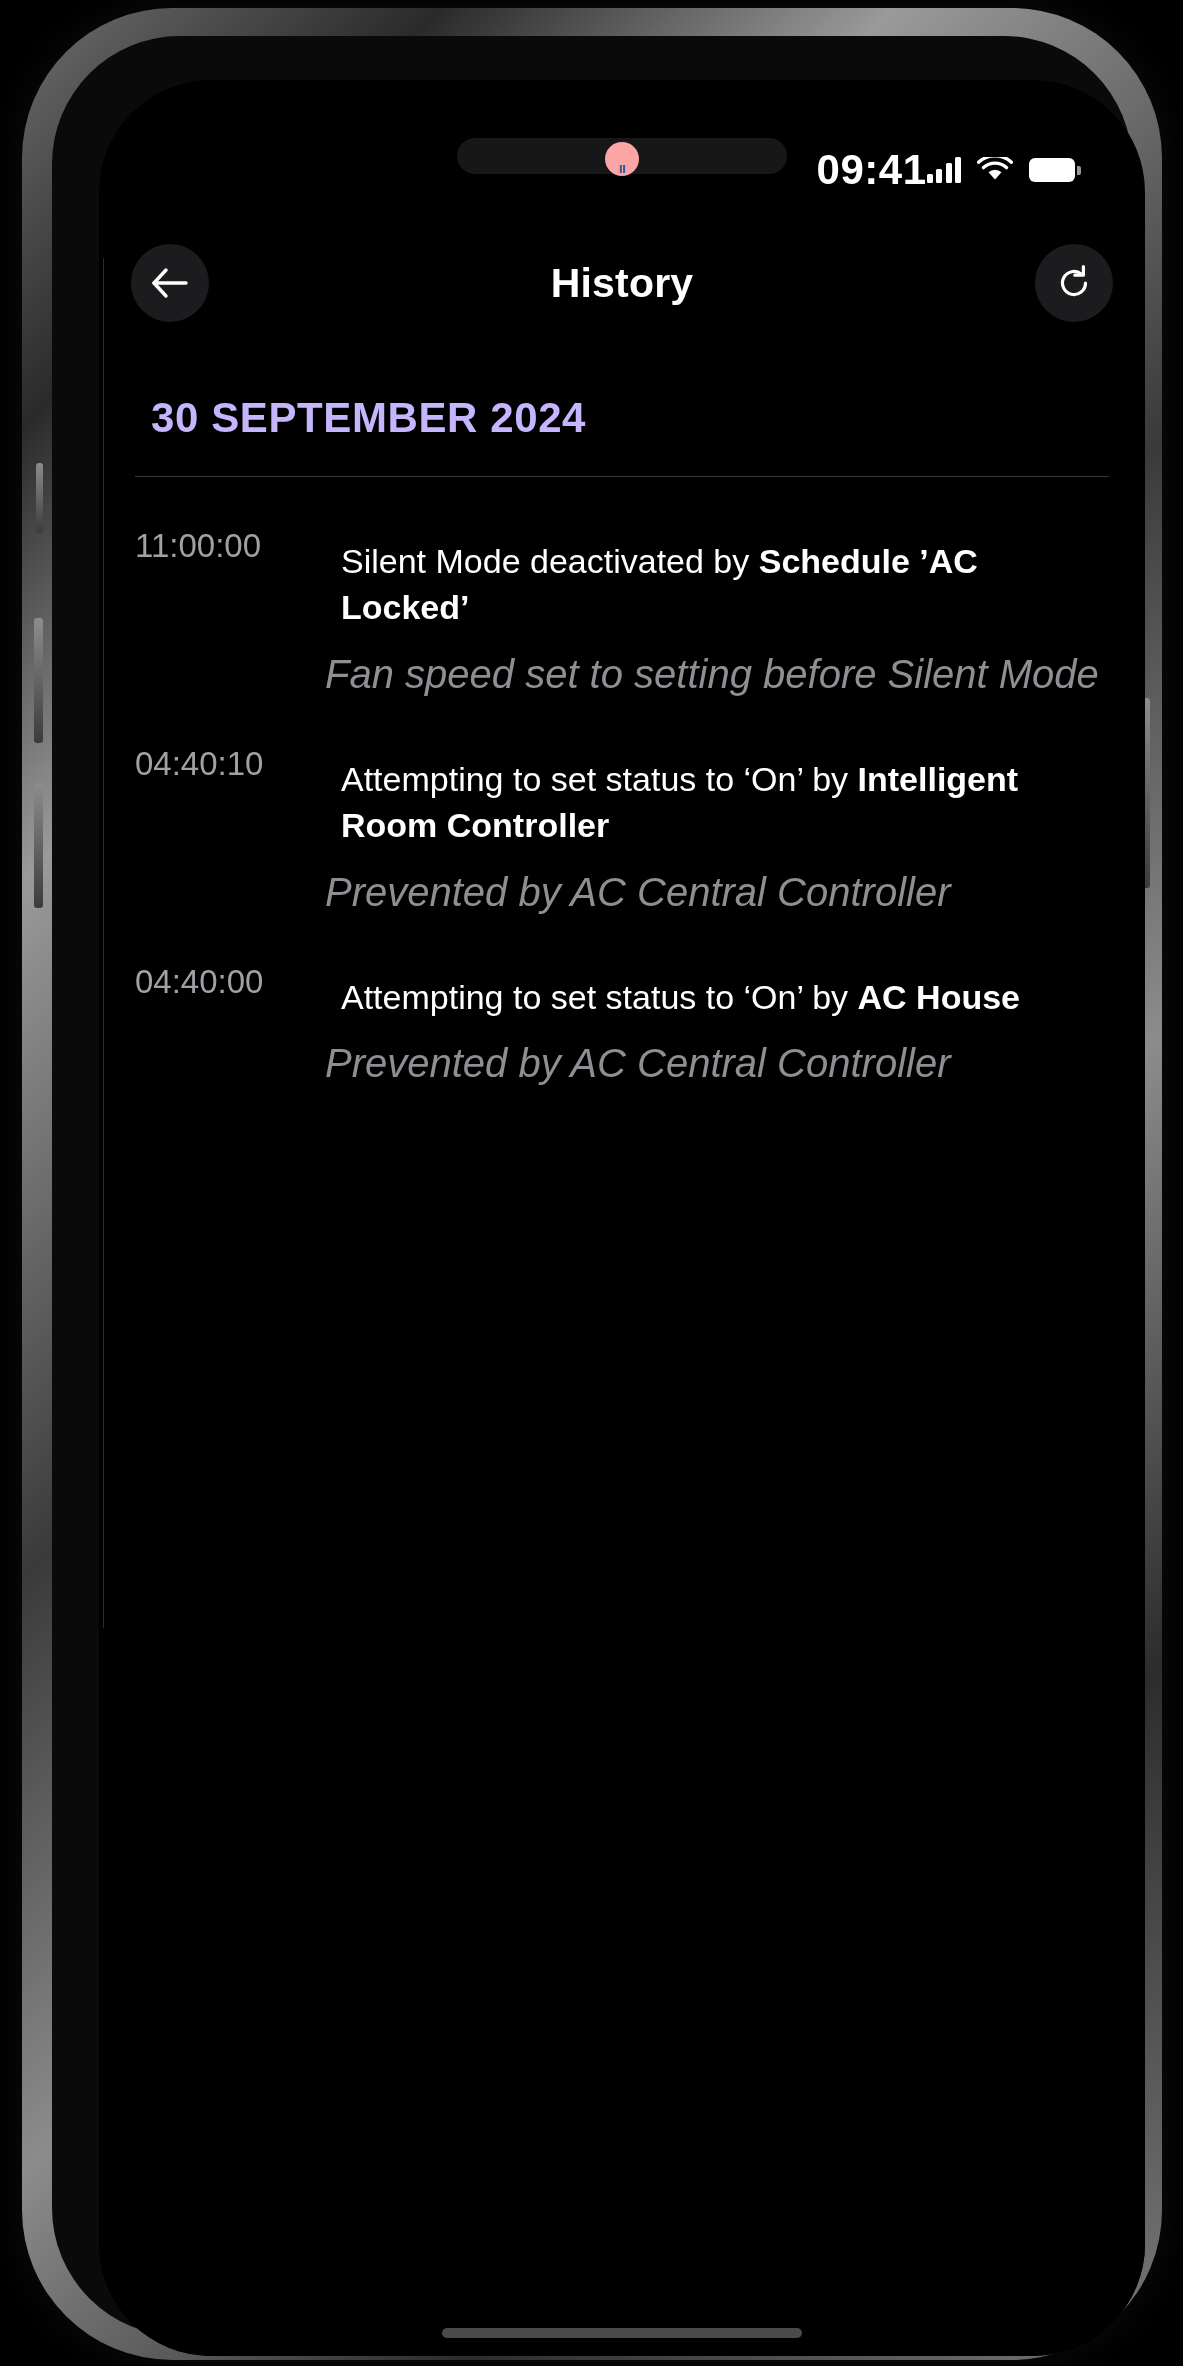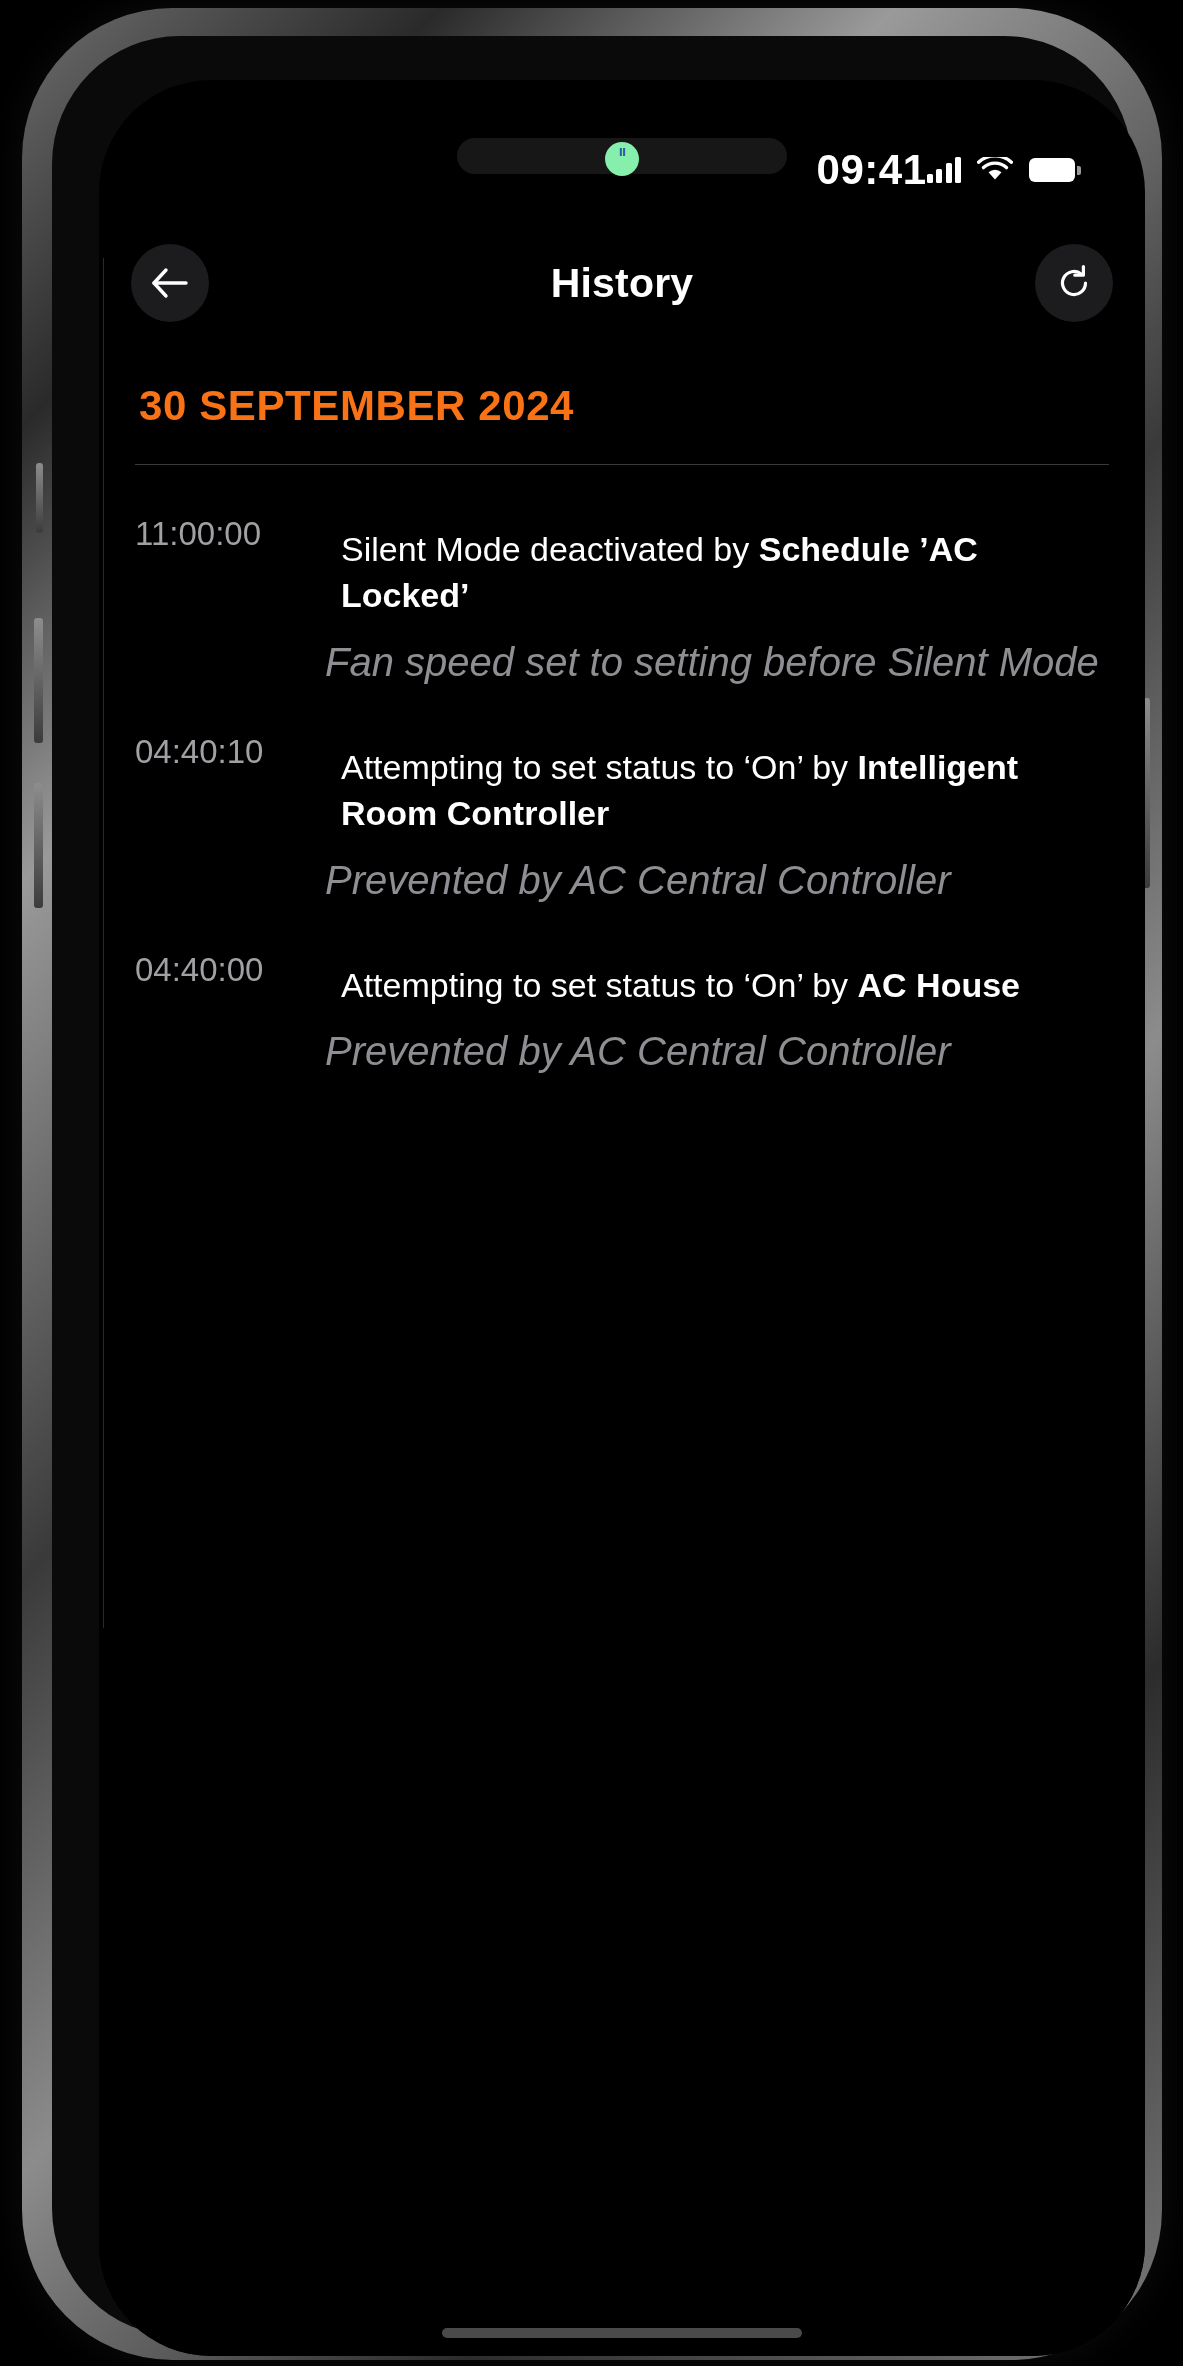--- a/index.html
+++ b/index.html
@@ -75,23 +75,23 @@
     border-radius: 20px;
   }
   .island-dot {
     position: absolute;
     left: 50%;
     transform: translateX(-50%);
     top: 62px;
     width: 34px;
     height: 34px;
     border-radius: 50%;
-    background: #86efac;
-    display: flex;
-    align-items: flex-start;
+    background: #fca5a5;
+    display: flex;
+    align-items: flex-end;
     justify-content: center;
   }
   .island-dot span {
     color: #2f5ea8;
     font-size: 15px;
     font-weight: bold;
     letter-spacing: -1px;
   }
 
   
@@ -198,25 +198,25 @@
     font-size: 41px;
     font-weight: bold;
     color: #ffffff;
     letter-spacing: 0.2px;
   }
 
   .date-head {
     padding: 20px 36px 0 36px;
   }
   .date-head h2 {
-    margin: 4px;
+    margin: 16px;
     font-size: 42px;
     font-weight: bold;
     letter-spacing: 0.6px;
-    color: #f97316;
+    color: #c4b5fd;
   }
   .divider {
     margin: 34px 36px 0 36px;
     height: 1px;
     background: #3a3a3c;
   }
 
   .history-list {
     padding: 22px 36px 0 36px;
   }

